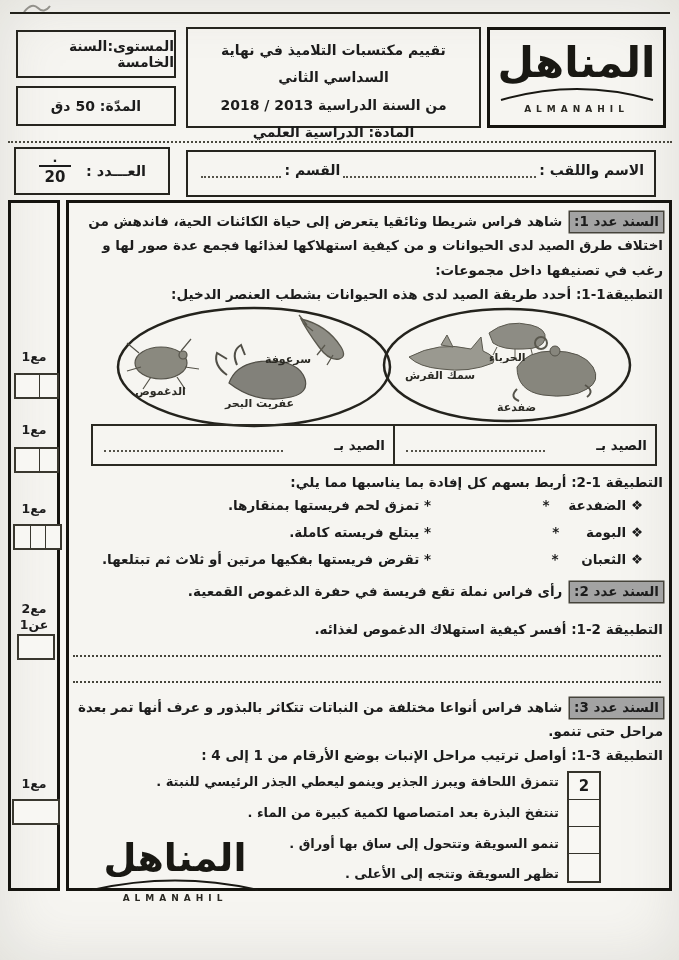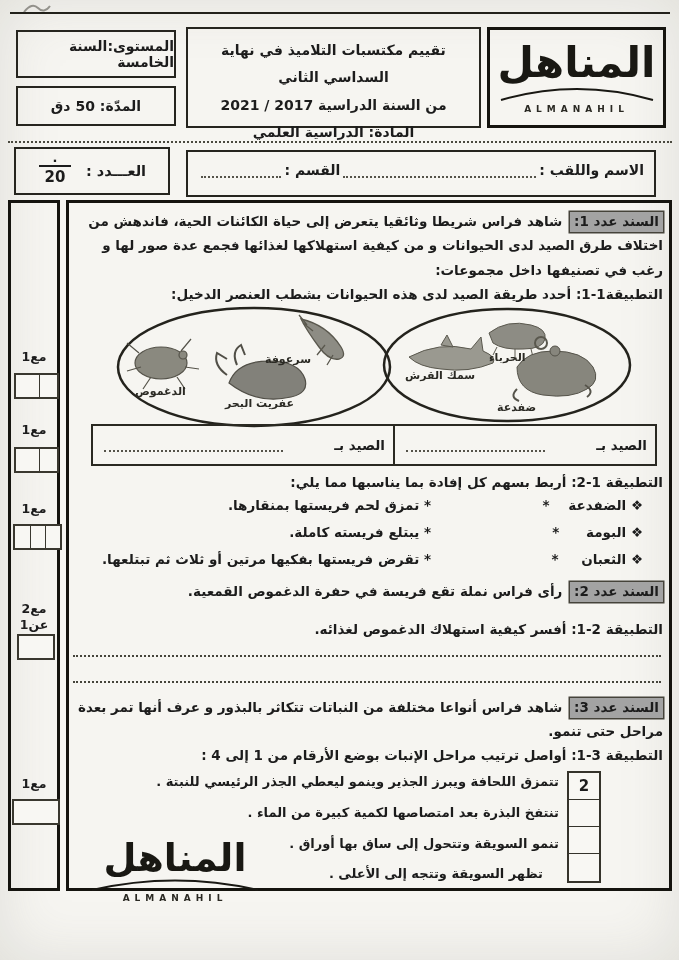--- a/index.html
+++ b/index.html
@@ -68,21 +68,21 @@
   <div class="abs thickbox col-center" style="left:487px;top:27px;width:179px;height:101px;">
     <div class="logo-ar">المناهل</div>
     <svg width="160" height="20" viewBox="0 0 160 20">
       <path d="M4,16 Q80,-6 156,16" fill="none" stroke="#191813" stroke-width="2"></path>
     </svg>
     <div class="logo-latin">ALMANAHIL</div>
   </div>
 
   <div class="abs box title-box" style="left:186px;top:27px;width:295px;height:101px;">
     <div>تقييم مكتسبات التلاميذ في نهاية السداسي الثاني</div>
-    <div>من السنة الدراسية 2017 / 2021</div>
+    <div>من السنة الدراسية 2013 / 2018</div>
     <div>المادة: الدراسية العلمي</div>
   </div>
 
   <div class="abs box small-box center" style="left:16px;top:30px;width:160px;height:48px;">
     <span>المستوى:السنة الخامسة</span>
   </div>
   <div class="abs box small-box center" style="left:16px;top:86px;width:160px;height:40px;">
     <span>المدّة: 50 دق</span>
   </div>
 
@@ -274,21 +274,21 @@
 
     <div class="stepboxes" style="top:568px;right:68px;">
       <div>2</div>
       <div></div>
       <div></div>
       <div></div>
     </div>
     <div class="stepline" style="top:602px;right:110px;">تنتفخ البذرة بعد امتصاصها لكمية كبيرة من الماء .</div>
     <div class="stepline" style="top:571px;right:110px;">تتمزق اللحافة ويبرز الجذير وينمو ليعطي الجذر الرئيسي للنبتة .</div>
     <div class="stepline" style="top:633px;right:110px;">تنمو السويقة وتتحول إلى ساق بها أوراق .</div>
-    <div class="stepline" style="top:663px;right:126px;">تظهر السويقة وتتجه إلى الأعلى .</div>
+    <div class="stepline" style="top:663px;right:110px;">تظهر السويقة وتتجه إلى الأعلى .</div>
 
     <div class="abs col-center" style="left:16px;top:636px;width:180px;">
       <div class="logo-ar" style="font-size:38px;">المناهل</div>
       <svg width="170" height="16" viewBox="0 0 170 16">
         <path d="M2,13 Q85,-6 168,13" fill="none" stroke="#191813" stroke-width="2"></path>
       </svg>
       <div class="logo-latin">ALMANAHIL</div>
     </div>
 
   </div>

